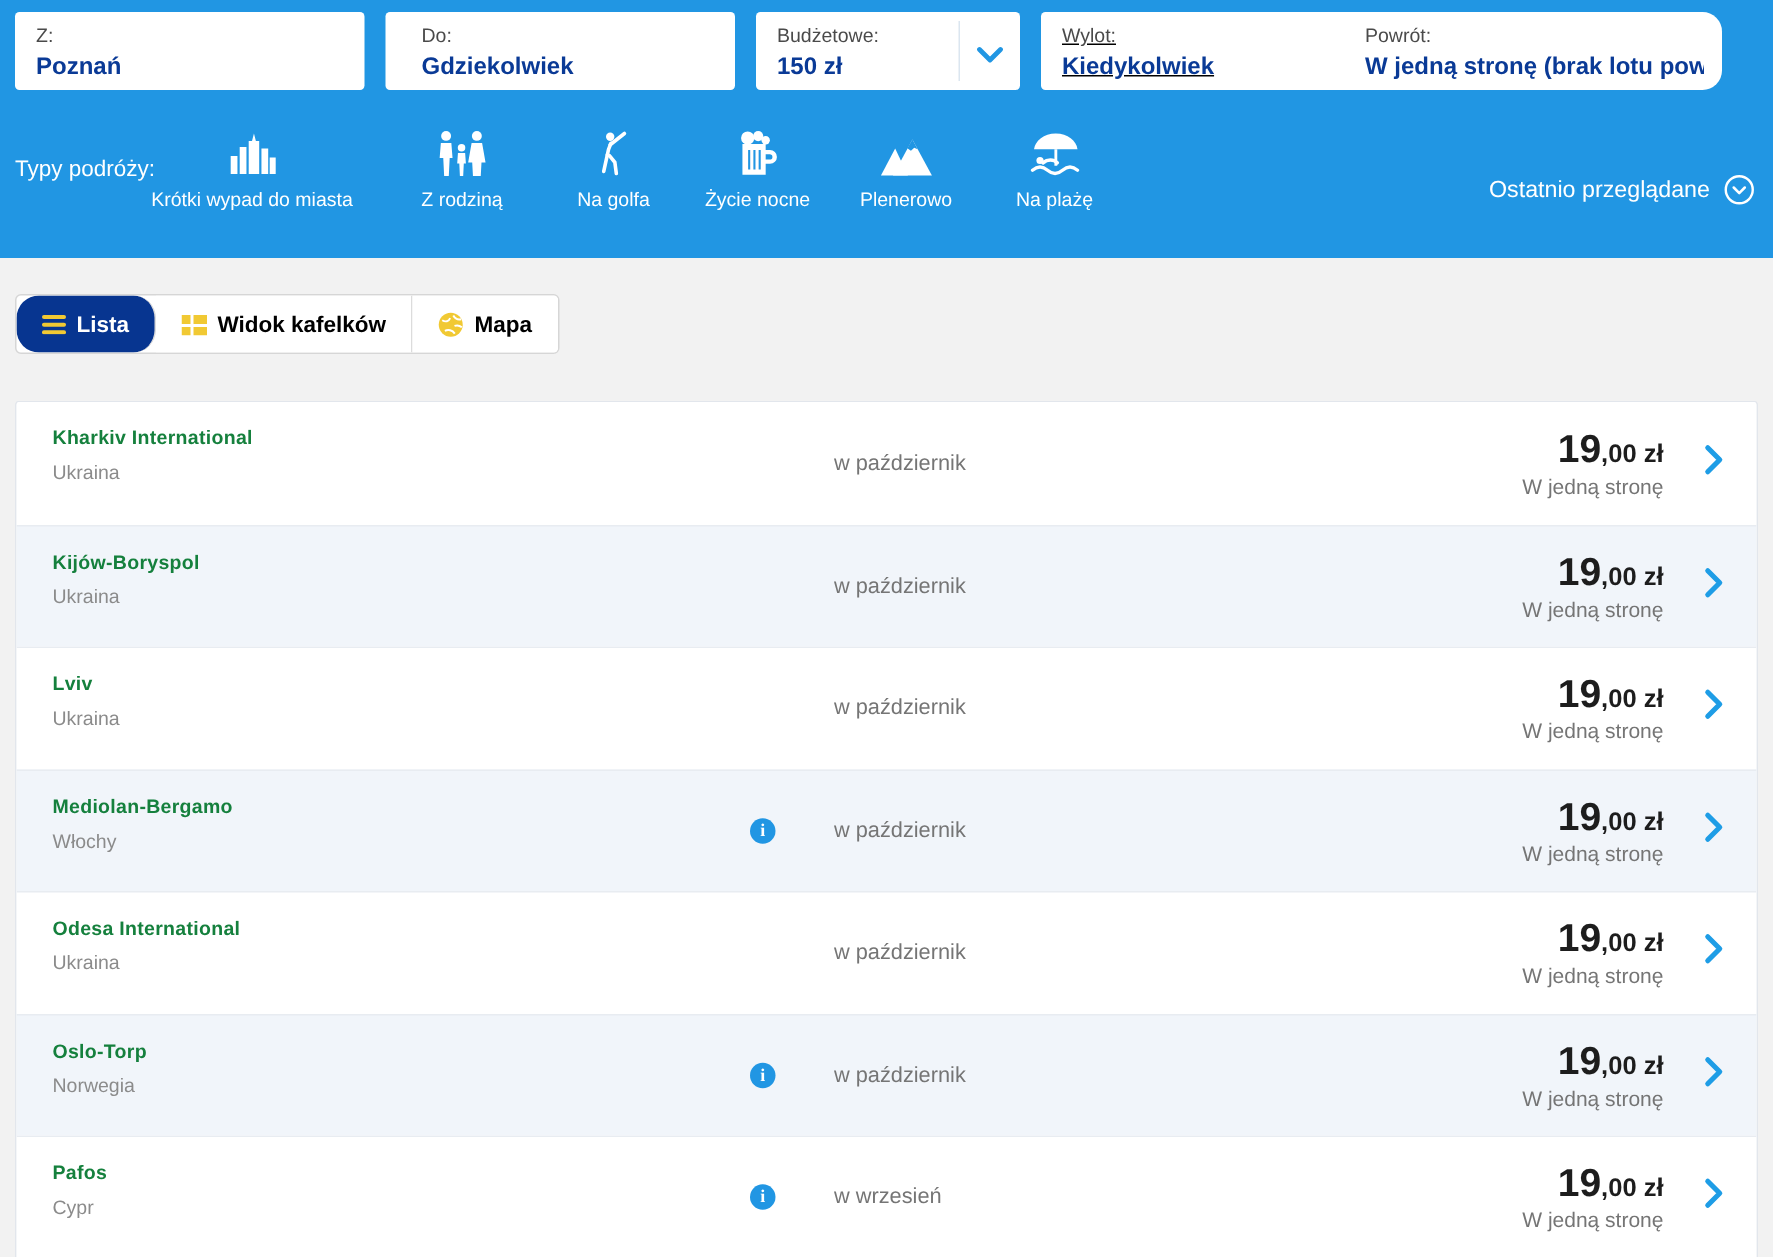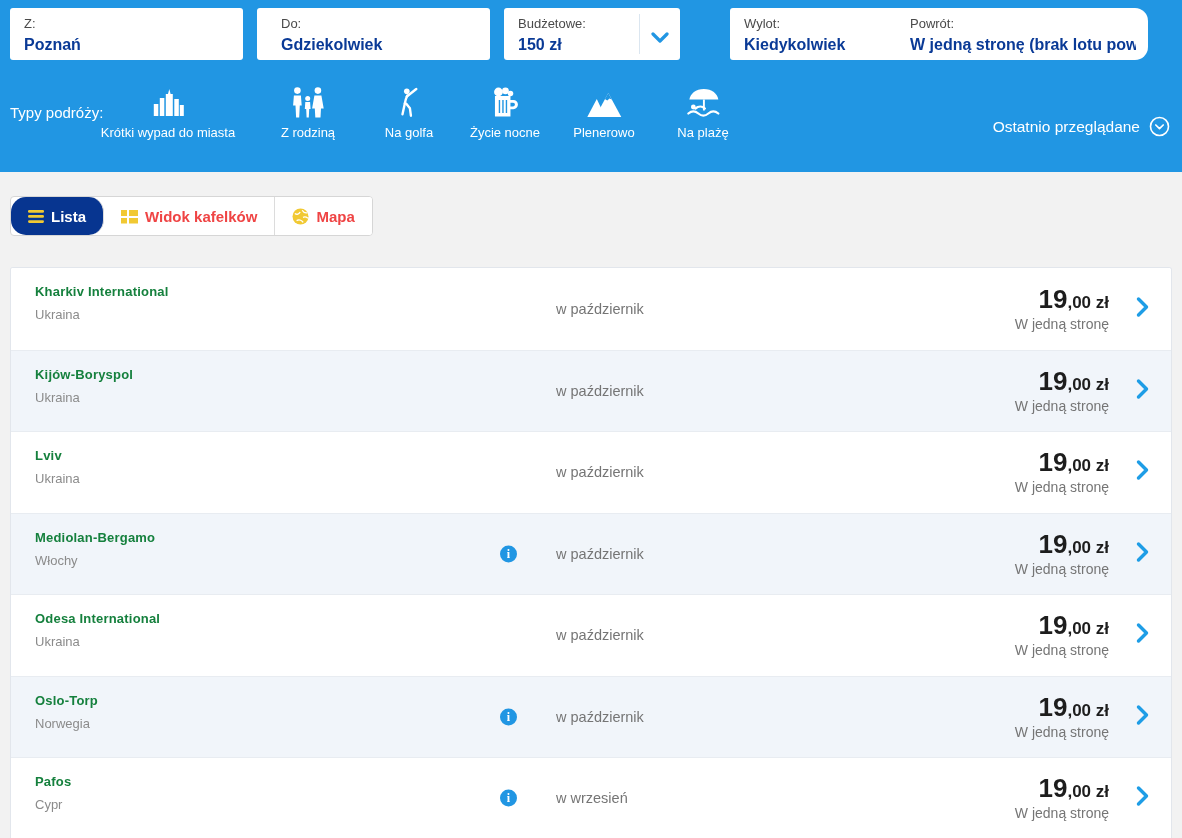--- a/index.html
+++ b/index.html
@@ -24,21 +24,21 @@
     cursor: pointer; overflow: hidden;
   }
   .field-label { font-size: 13px; color: #4a4a4a; line-height: 1.25; }
   .field-value {
     font-size: 16px; font-weight: 700; color: #0a3a96;
     margin-top: 4px; white-space: nowrap; overflow: hidden;
   }
   .f-from   { left: 10px;  width: 233px; }
   .f-to     { left: 257px; width: 233px; padding-left: 24px; }
   .f-budget { left: 504px; width: 176px; }
-  .f-depart { left: 730px; width: 278px; }
+  .f-depart { left: 694px; width: 278px; text-decoration: underline; }
   .f-return { left: 896px; width: 252px; border-radius: 13px; }
   .budget-divider {
     position: absolute; top: 6px; bottom: 6px; right: 40px;
     width: 1px; background: #dbe6f0;
   }
   .budget-chevron {
     position: absolute; right: 11px; top: 21px;
   }
 
   
@@ -64,21 +64,21 @@
   
   .tabs {
     position: absolute; left: 10px; top: 196px; height: 40px;
     display: flex; background: #fff;
     border: 1px solid #d6d6d6; border-radius: 4px;
     overflow: hidden;
   }
   .tab {
     display: flex; align-items: center; gap: 7px;
     padding: 0 17px; font-size: 15px; font-weight: 700;
-    color: #ef4444; cursor: pointer;
+    color: #000000; cursor: pointer;
     border-right: 1px solid #dcdcdc;
     background: #fff;
   }
   .tab:last-child { border-right: none; text-align: center; }
   .tab.active { background: #073590; color: #fff; border-radius: 15px; }
 
   
   .results {
     position: absolute; left: 10px; top: 267px;
     width: 1162px; height: 571px;

